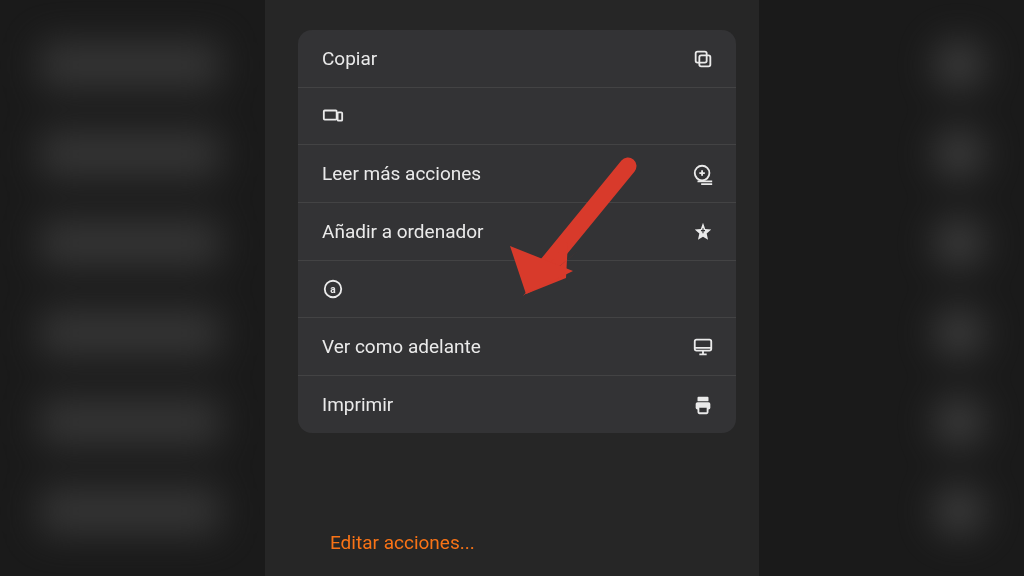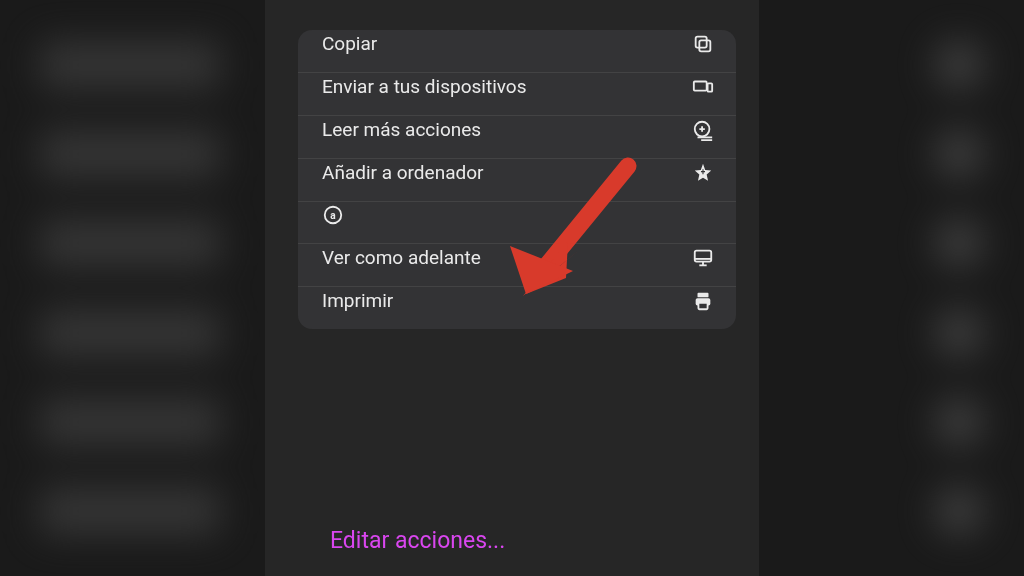--- a/index.html
+++ b/index.html
@@ -53,21 +53,21 @@
       top: 30px;
       width: 438px;
       background: #333335;
       border-radius: 14px;
       overflow: hidden;
     }
     .menu-item {
       display: flex;
       align-items: center;
       justify-content: space-between;
-      padding: 2px 22px 17px 24px;
+      padding: 17px 22px 17px 24px;
       border-bottom: 1px solid rgba(255,255,255,0.08);
       cursor: pointer;
     }
     .menu-item:last-child { border-bottom: none; }
     .menu-label {
       color: #eaeaea;
       font-size: 19px;
       font-weight: 400;
     }
     .menu-icon {
@@ -76,22 +76,22 @@
       display: flex;
       align-items: center;
       justify-content: center;
       color: #eaeaea;
     }
     .menu-icon svg { width: 22px; height: 22px; }
     .edit-link {
       position: absolute;
       left: 330px;
       bottom: 22px;
-      color: #d946ef;
-      font-size: 23px;
+      color: #f97316;
+      font-size: 19px;
       cursor: pointer;
     }
     .arrow {
       position: absolute;
       left: 498px;
       top: 146px;
       pointer-events: none;
     }
   </style>
 </head>
@@ -122,21 +122,20 @@
   <div class="menu-item">
     <span class="menu-label">Copiar</span>
     <span class="menu-icon">
       <svg viewBox="0 0 24 24" fill="none" stroke="currentColor" stroke-width="2">
           <rect x="8" y="8" width="12" height="12" rx="2"></rect>
           <rect x="4" y="4" width="12" height="12" rx="2"></rect>
         </svg>
     </span>
   </div>
   <div class="menu-item">
-    <span class="menu-label">Enviar a tus dispositivos</span>
     <span class="menu-icon">
       <svg viewBox="0 0 24 24" fill="none" stroke="currentColor" stroke-width="2">
           <rect x="2" y="6" width="14" height="10" rx="1"></rect>
           <rect x="17" y="8" width="5" height="9" rx="1"></rect>
         </svg>
     </span>
   </div>
   <div class="menu-item">
     <span class="menu-label">Leer más acciones</span>
     <span class="menu-icon">

